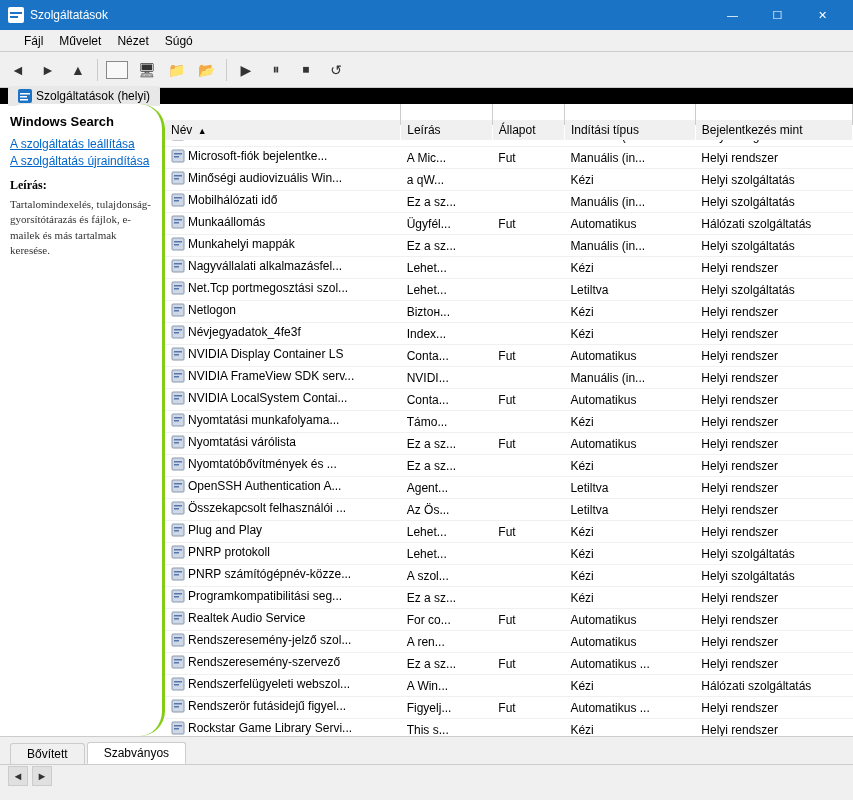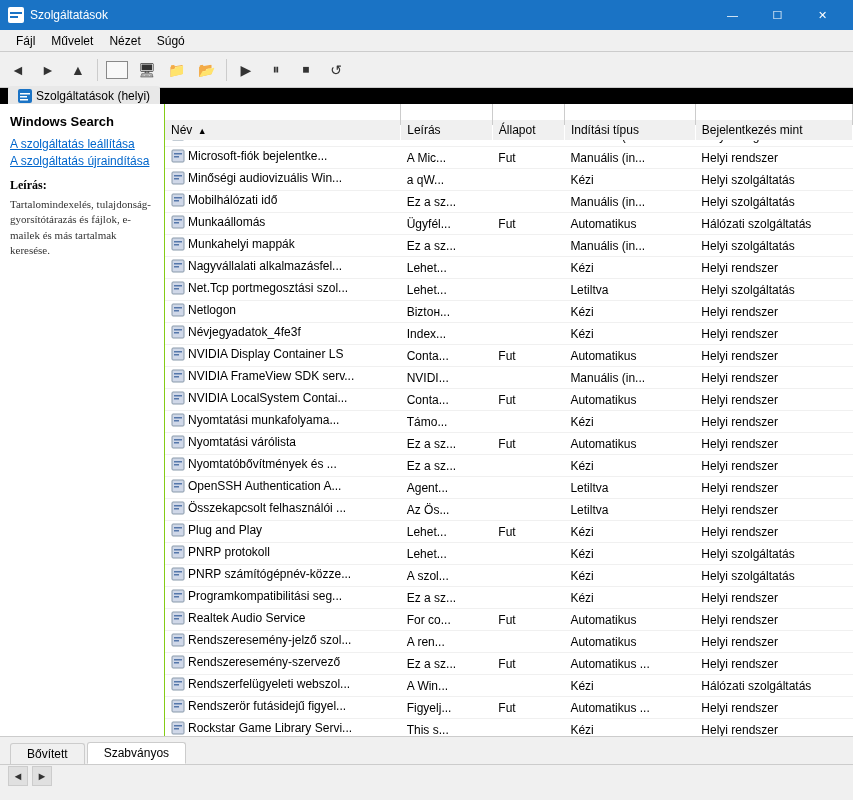--- a/index.html
+++ b/index.html
@@ -45,21 +45,21 @@
       align-items: center;
       justify-content: center;
     }
 
     
     .menu-bar {
       background: #f0f0f0;
       height: 22px;
       display: flex;
       align-items: center;
-      padding: 0 8px;
+      padding: 0 16px;
       border-bottom: 1px solid #ccc;
     }
     .menu-item {
       padding: 2px 8px;
       font-size: 12px;
       cursor: pointer;
       color: #000;
     }
 
     
@@ -122,23 +122,24 @@
       display: flex;
       height: calc(800px - 30px - 22px - 36px - 30px - 28px - 22px);
       background: white;
     }
 
     
     .left-panel {
       width: 165px;
       min-width: 165px;
       background: white;
-      border-right: 1px solid #84cc16;
+      border-right: 3px solid #84cc16;
       padding: 10px;
       overflow-y: auto;
+      border-radius: 25px;
     }
     .left-panel-title {
       font-weight: bold;
       font-size: 13px;
       margin-bottom: 8px;
       color: #000;
     }
     .left-panel-link {
       color: #0066cc;
       text-decoration: underline;

